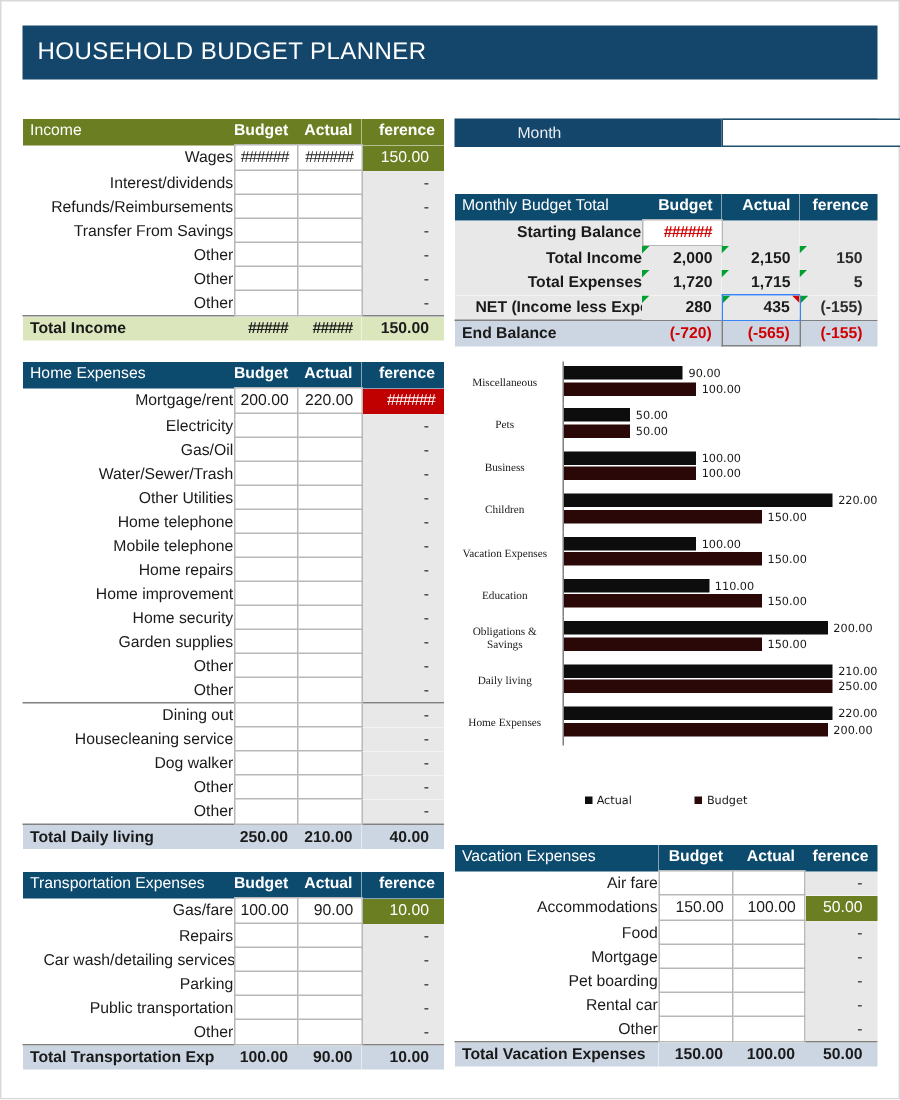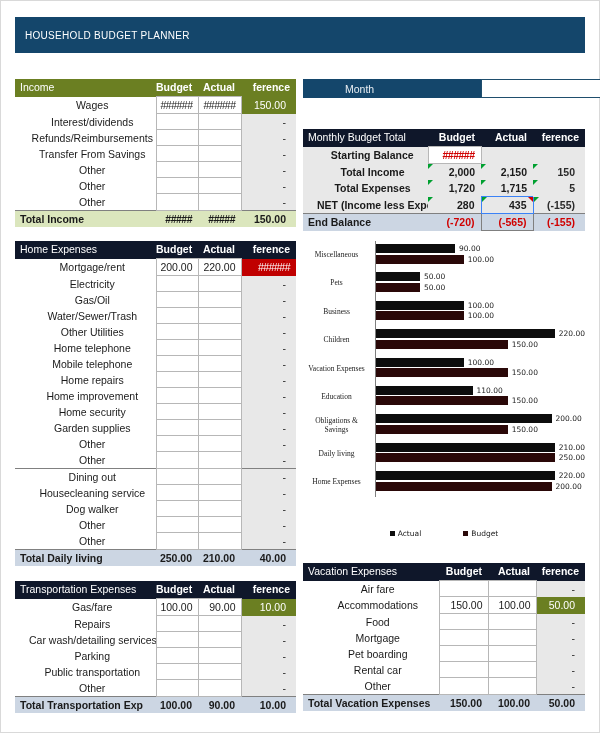--- a/index.html
+++ b/index.html
@@ -25,21 +25,21 @@
 
   
   .title-banner {
     position: absolute;
     left: 14px;
     top: 16px;
     width: 570px;
     height: 36px;
     background: #14466b;
     color: #ffffff;
-    font-size: 10px;
+    font-size: 16px;
     letter-spacing: 0.3px;
     display: flex;
     align-items: center;
     padding-left: 10px;
     box-sizing: border-box;
   }
 
   
   .tbl {
     position: absolute;
@@ -57,27 +57,27 @@
     overflow: hidden;
     white-space: nowrap;
   }
   .hdr td {
     color: #ffffff;
     font-weight: bold;
     font-size: 10.5px;
     height: 17px;
     line-height: 17px;
   }
-  .hdr.navy td { background: #0f172a; margin-top: 46px; }
+  .hdr.navy td { background: #0c4a6e; margin-top: 46px; }
   .hdr.olive td { background: #6b7f22; }
   .hdr .h-label { text-align: left; padding-left: 5px; font-weight: normal; }
   .hdr .h-num { text-align: right; padding-right: 6px; }
 
   .rw .c-label {
-    text-align: center;
+    text-align: right;
     padding-left: 14px;
     background: #ffffff;
   }
   .rw .c-num {
     text-align: right;
     padding-right: 5px;
     background: #ffffff;
     border: 1px solid #b7b7b7;
   }
   .rw .c-diff {

